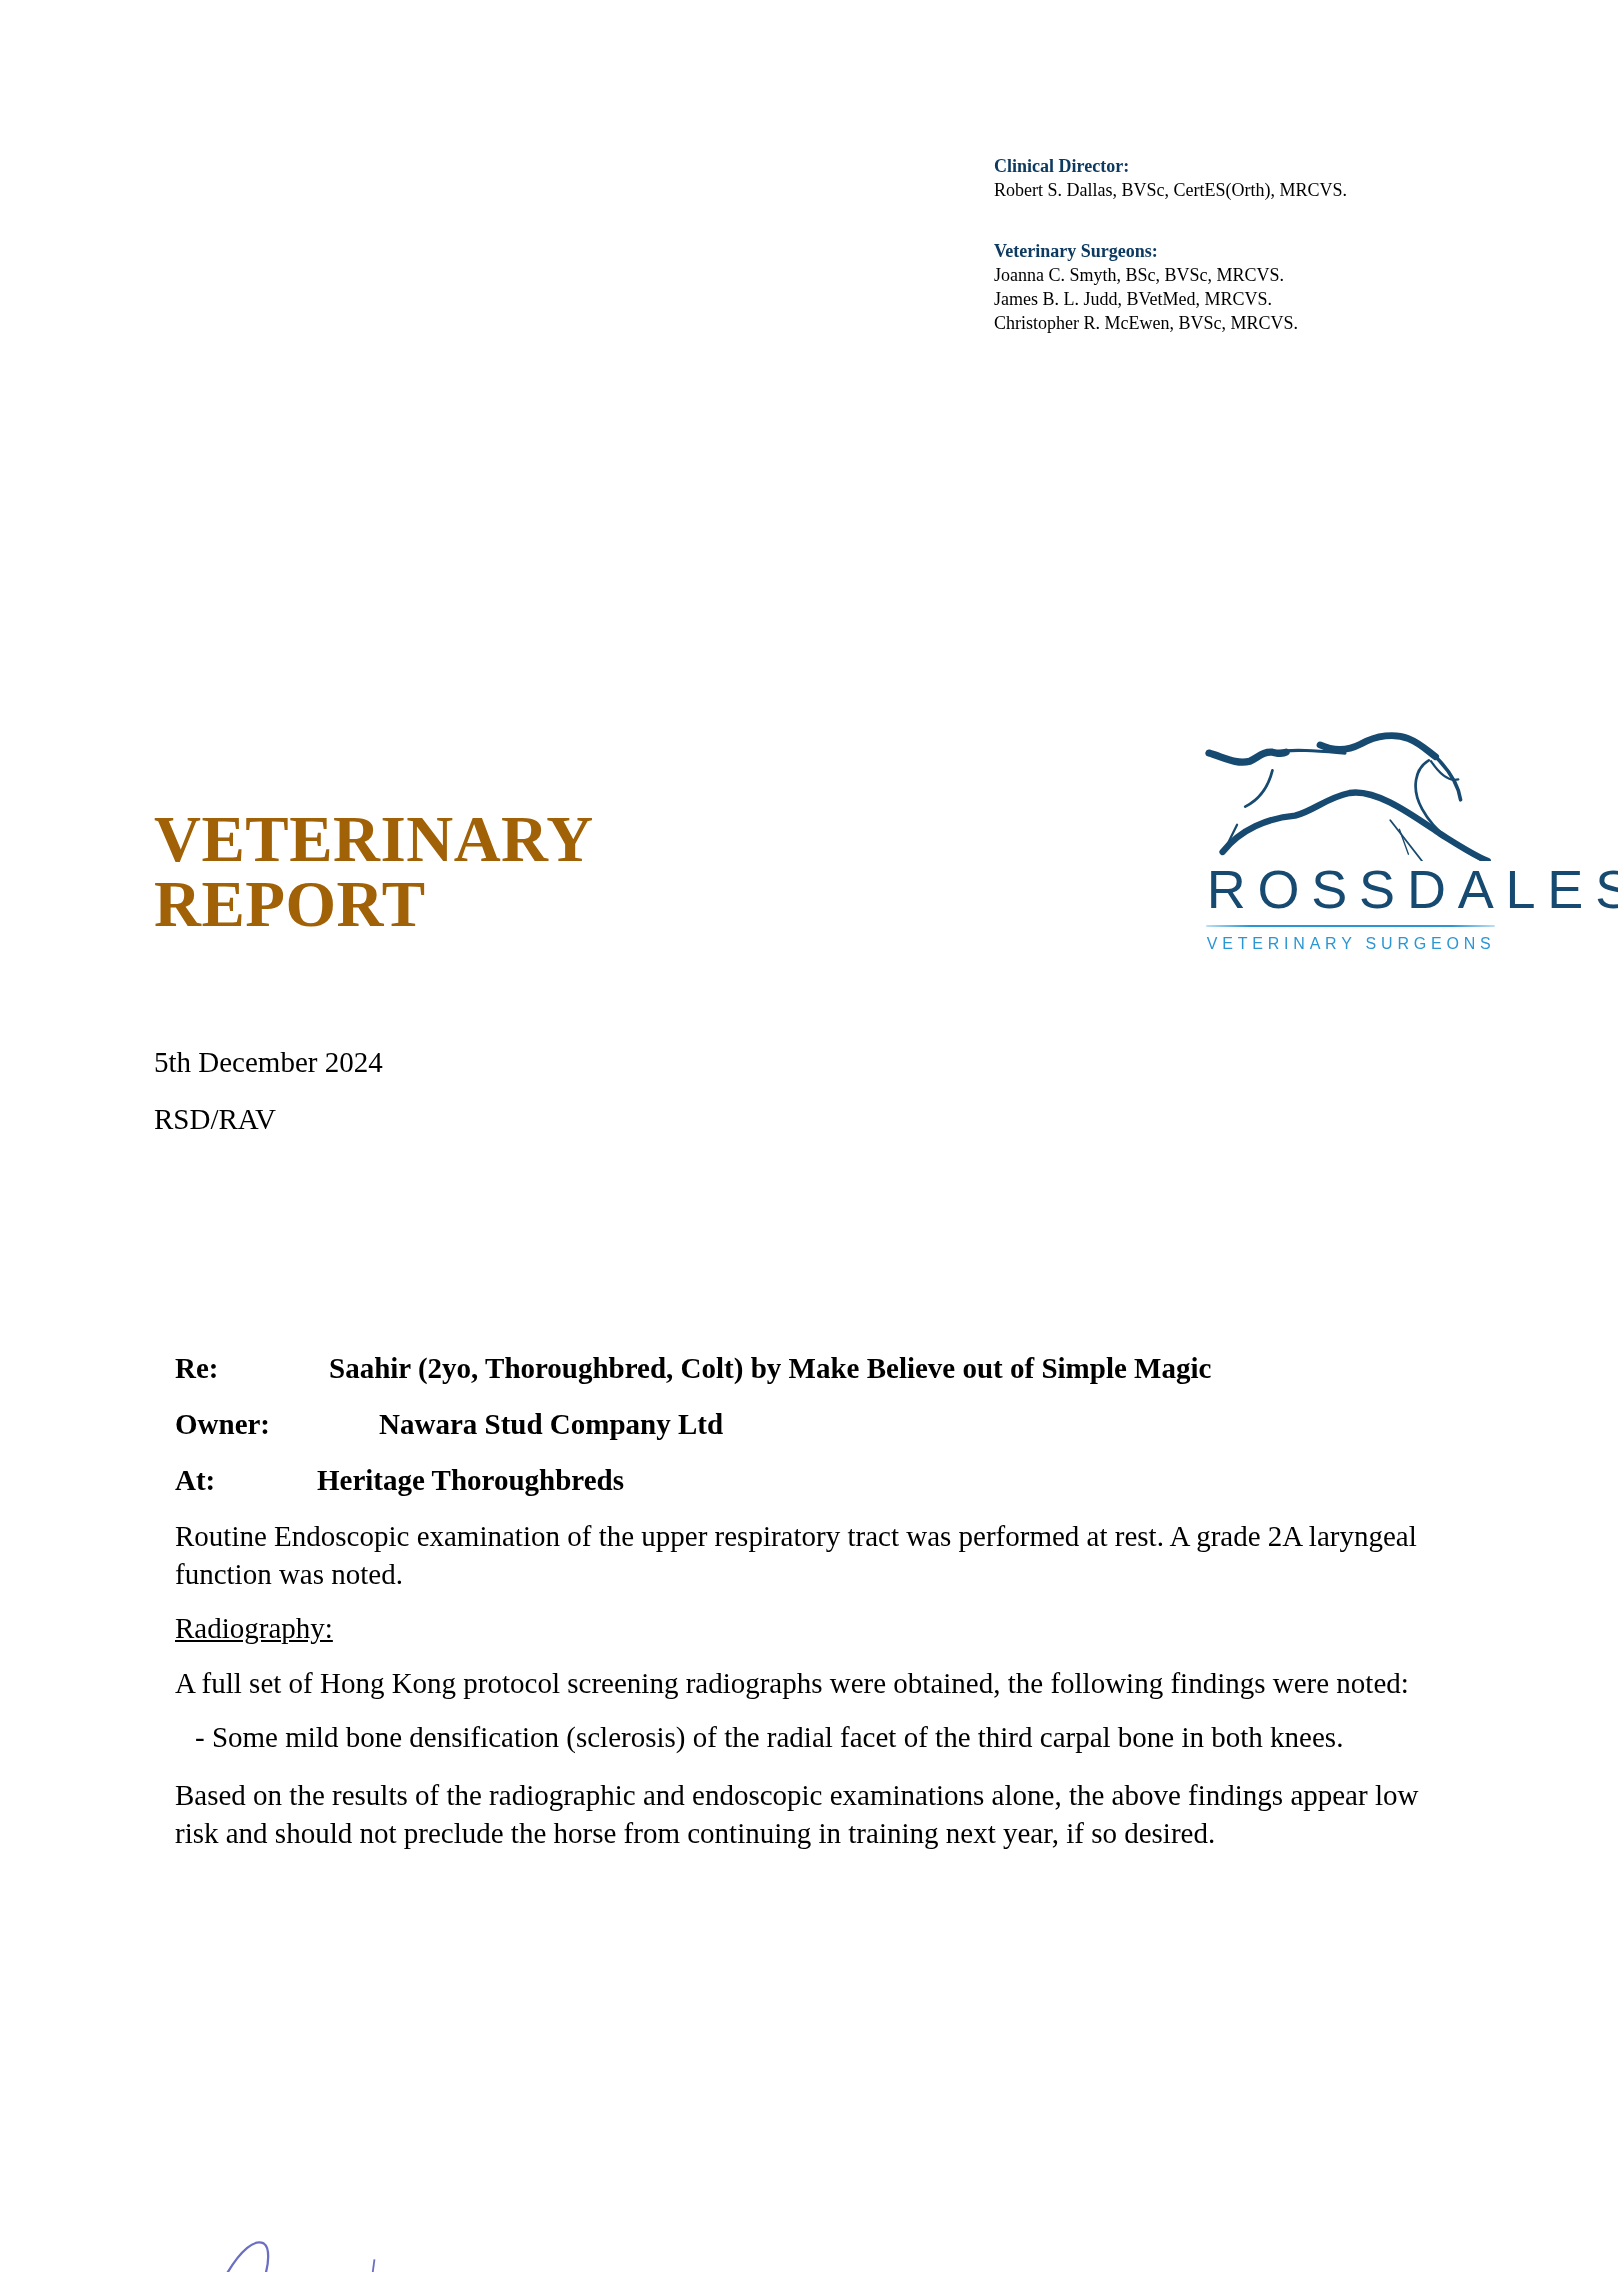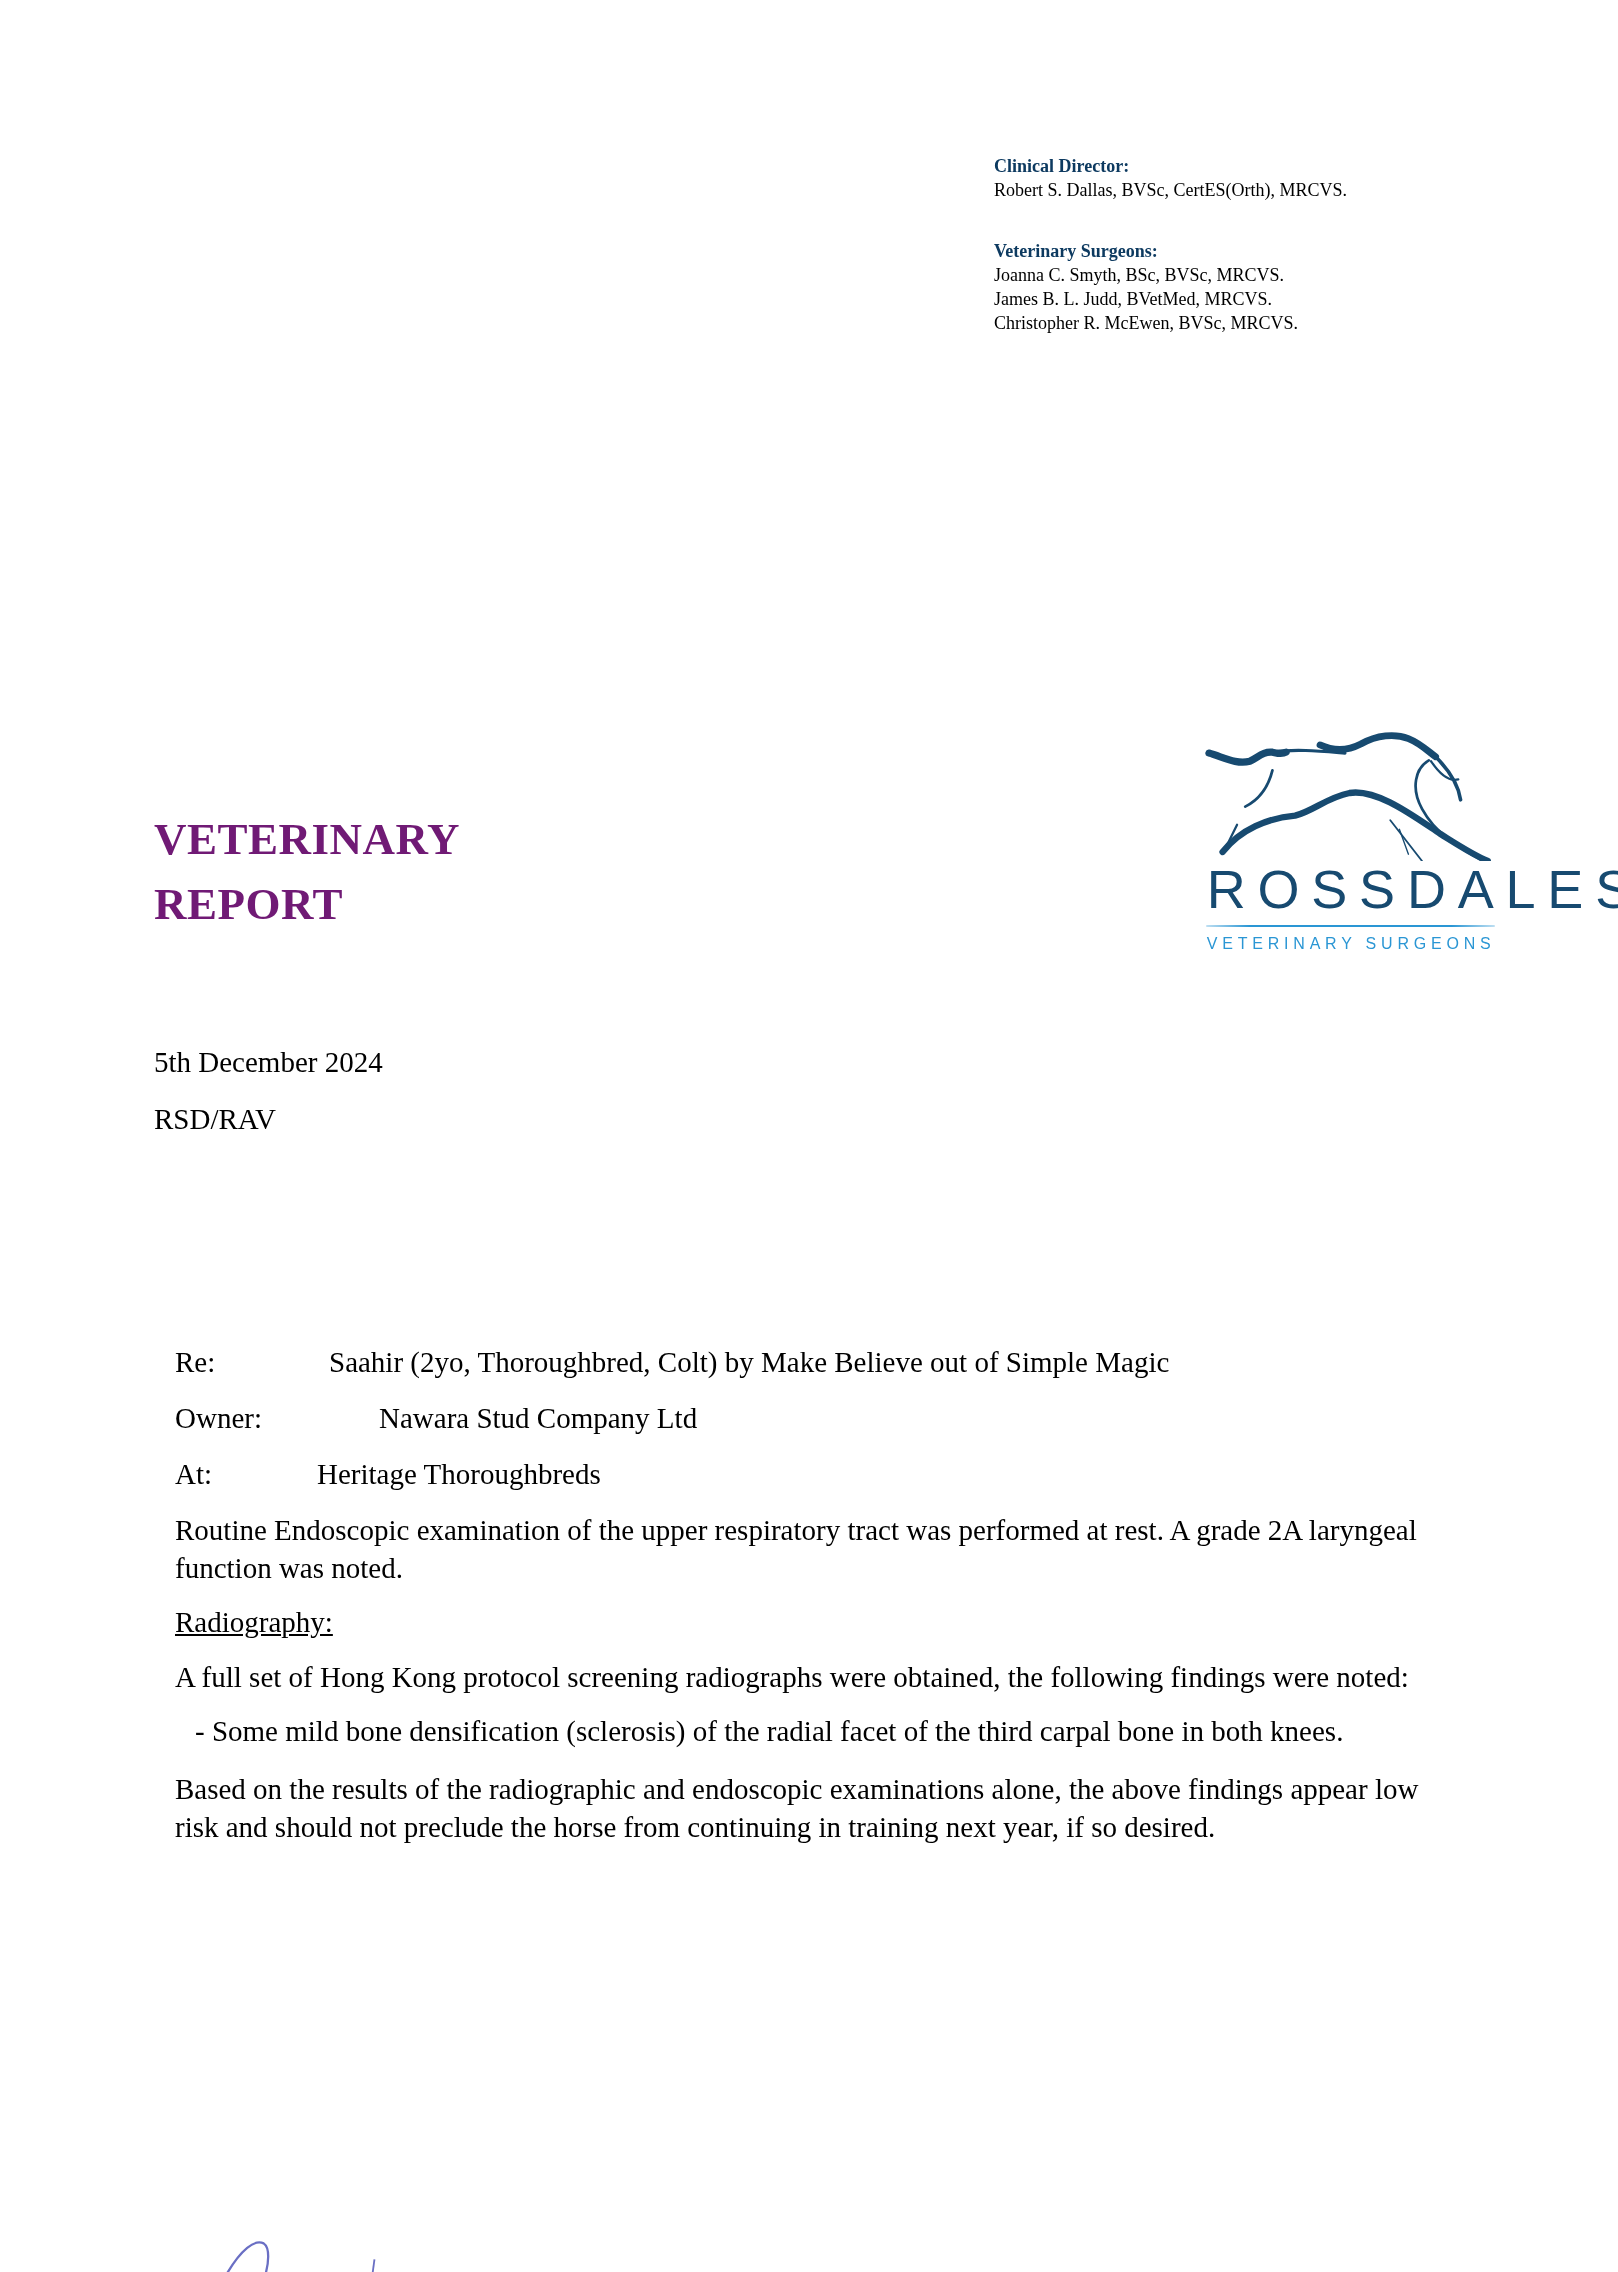--- a/index.html
+++ b/index.html
@@ -3,36 +3,36 @@
 <meta charset="utf-8">
 <style>
   html, body { margin: 0; padding: 0; background: #ffffff; }
   body { width: 1619px; height: 2273px; position: relative; overflow: hidden;
          font-family: "Liberation Serif", "DejaVu Serif", serif; color: #000; }
 
   .staff { position: absolute; left: 994px; top: 154px; font-size: 18px; line-height: 24px; }
   .staff .head { color: #0d3a60; font-weight: bold; }
   .staff .block { margin-bottom: 37px; }
 
-  .title { position: absolute; left: 154px; top: 807px; color: #701a75; font-weight: bold;
-           font-size: 45px; line-height: 65px; letter-spacing: 0.5px; }
+  .title { position: absolute; left: 154px; top: 807px; color: #a16207; font-weight: bold;
+           font-size: 65px; line-height: 65px; letter-spacing: 0.5px; }
 
   .logo { position: absolute; left: 1204px; top: 725px; width: 309px; }
   .logo svg { display: block; }
   .logo .wordmark { font-family: "Liberation Sans", "DejaVu Sans", sans-serif; color: #174a70;
                     font-size: 54px; letter-spacing: 11.8px; margin-top: -2.7px; margin-left: 2.7px; }
   .logo .rule { height: 2.3px; background: linear-gradient(90deg, rgba(42,150,212,0.3), #2a96d4 15%, #2a96d4 85%, rgba(42,150,212,0.3));
                 margin: 4.5px 0 0 1.8px; width: 289px; border-radius: 1.4px; }
   .logo .tagline { font-family: "Liberation Sans", "DejaVu Sans", sans-serif; color: #2a96d4;
                    font-size: 16px; letter-spacing: 4.8px; margin-top: 8.2px; margin-left: 2.7px; }
 
   .meta { position: absolute; left: 154px; top: 1034px; font-size: 29px; line-height: 57px; }
 
   .body { position: absolute; left: 175px; top: 1336px; width: 1268px; font-size: 29px; line-height: 38px; }
-  .ref-row { font-weight: normal; margin: 7px 0 18px 0; }
+  .ref-row { font-weight: bold; margin: 13px 0 18px 0; }
   .ref-row .lbl { display: inline-block; }
   .ref-row.re .lbl { width: 154px; }
   .ref-row.owner .lbl { width: 204px; }
   .ref-row.at .lbl { width: 142px; }
   .section-head { text-decoration: underline; margin: 0 0 16.4px 0; }
   .para { margin: 0 0 16.4px 0; }
   .findings { list-style: none; padding: 0; margin: 0 0 16.4px 0; }
   .findings li { padding-left: 70px; text-indent: -50px; margin-bottom: 20px; }
   .findings li .dash { display: inline; }
 

